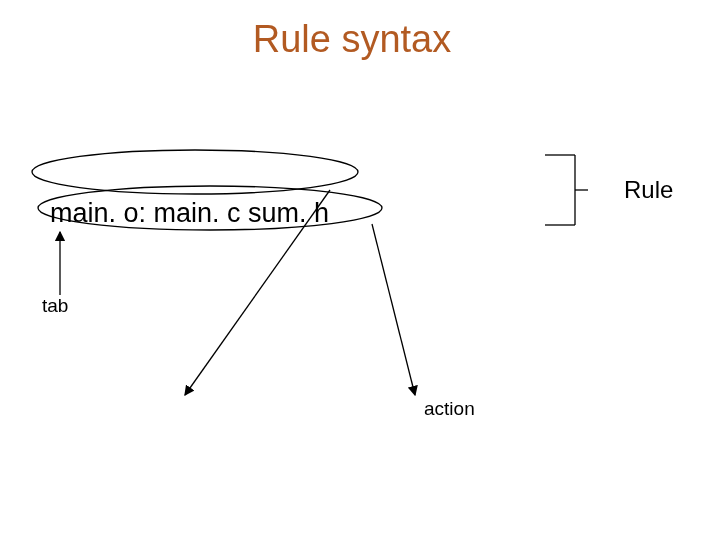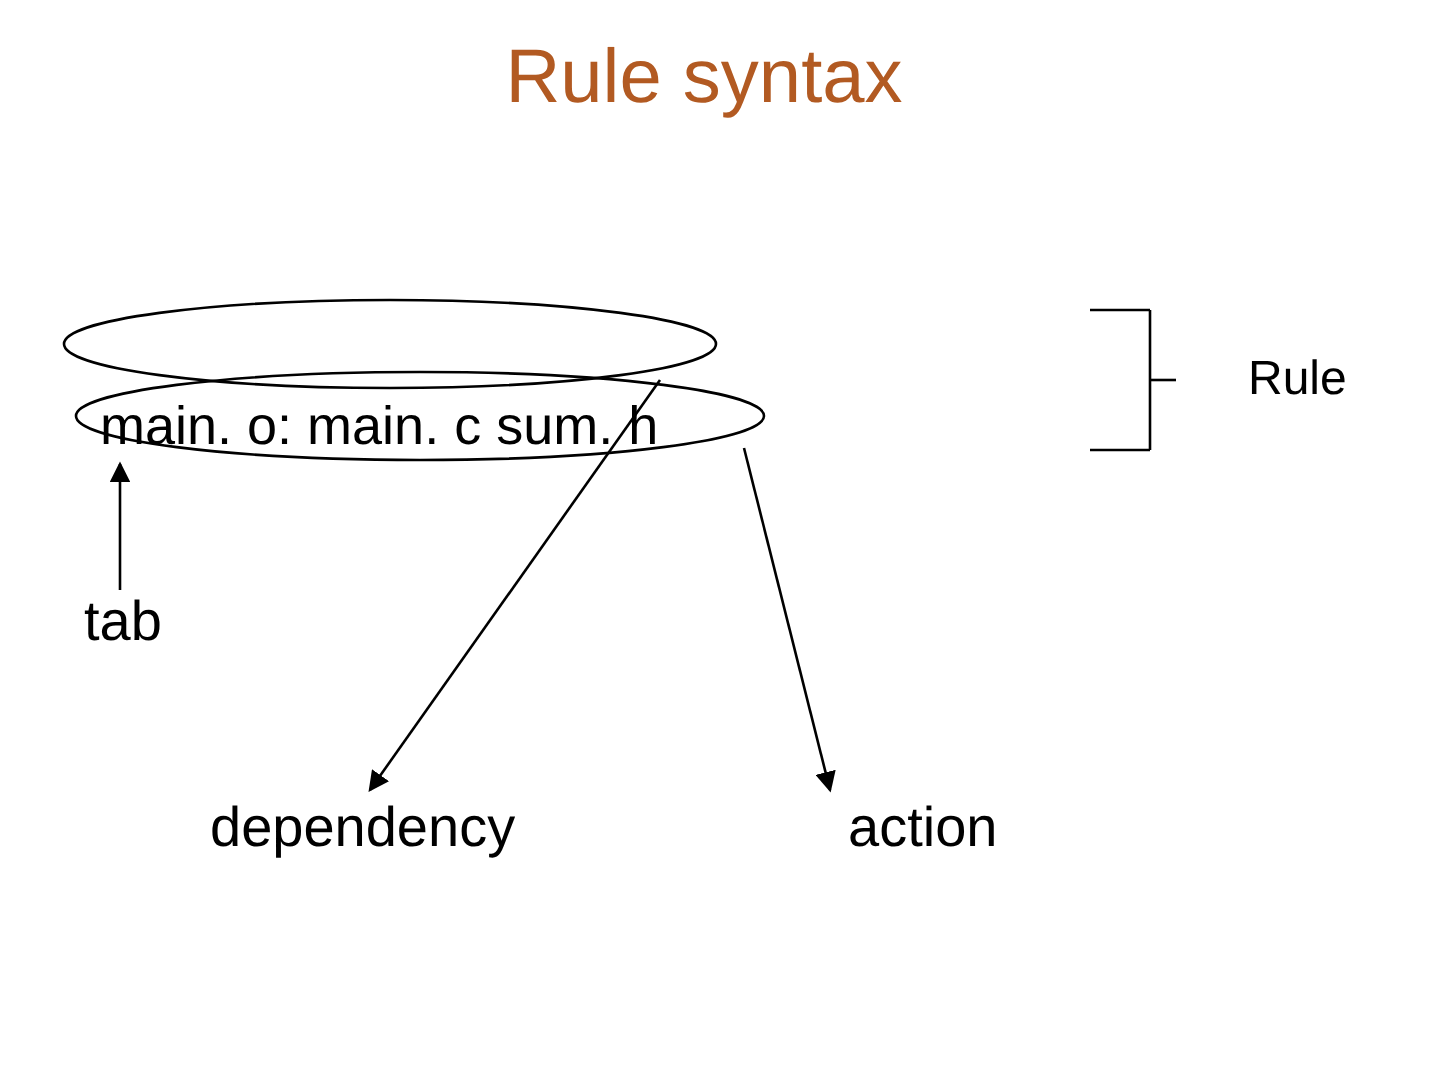--- a/index.html
+++ b/index.html
@@ -32,21 +32,21 @@
     font-size: 27px;
     color: #000;
     white-space: pre;
   }
   .label {
     position: absolute;
     font-family: Arial, Helvetica, sans-serif;
     color: #000;
   }
   .label.big {
-    font-size: 28px;
+    font-size: 19px;
   }
   .label.med {
     font-size: 24px;
   }
   svg.overlay {
     position: absolute;
     left: 0;
     top: 0;
     width: 720px;
     height: 540px;
@@ -60,21 +60,20 @@
 
   <div class="title">Rule syntax</div>
 
   <div class="code-line" style="left:50px; top:158px;margin-top:40px;">main. o: main. c sum. h</div>
 
 
   <div class="label med" style="left:592px; top:176px;margin-left:32px;">Rule</div>
 
   <div class="label big" style="left:42px; top:295px;">tab</div>
 
-  <div class="label big" style="left:105px; top:398px;">dependency</div>
 
   <div class="label big" style="left:380px; top:398px;margin-left:44px;">action</div>
 
   <svg class="overlay" viewBox="0 0 720 540">
     <defs>
       <marker id="arrowhead" markerWidth="8" markerHeight="8" refX="7" refY="4" orient="auto" markerUnits="strokeWidth">
         <path d="M0,0 L8,4 L0,8 z" fill="#000"></path>
       </marker>
     </defs>
 

